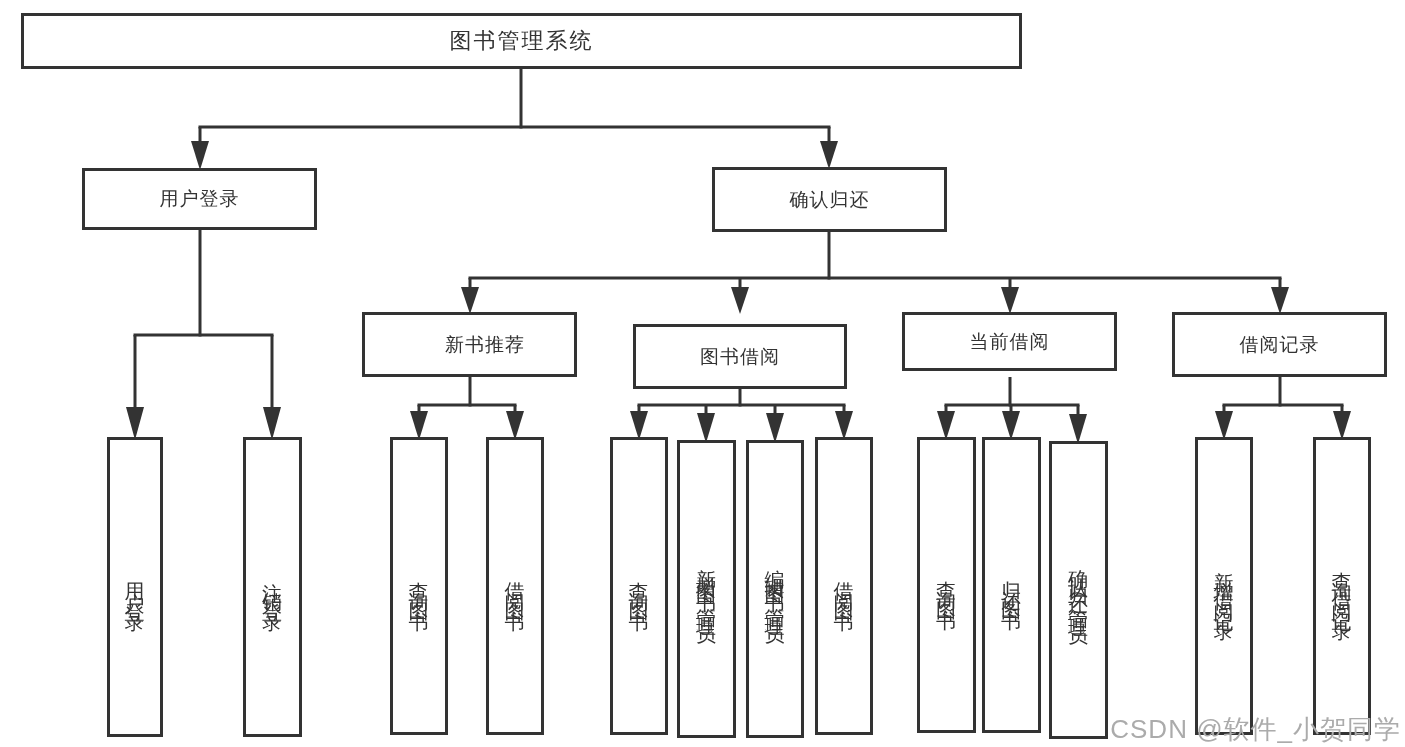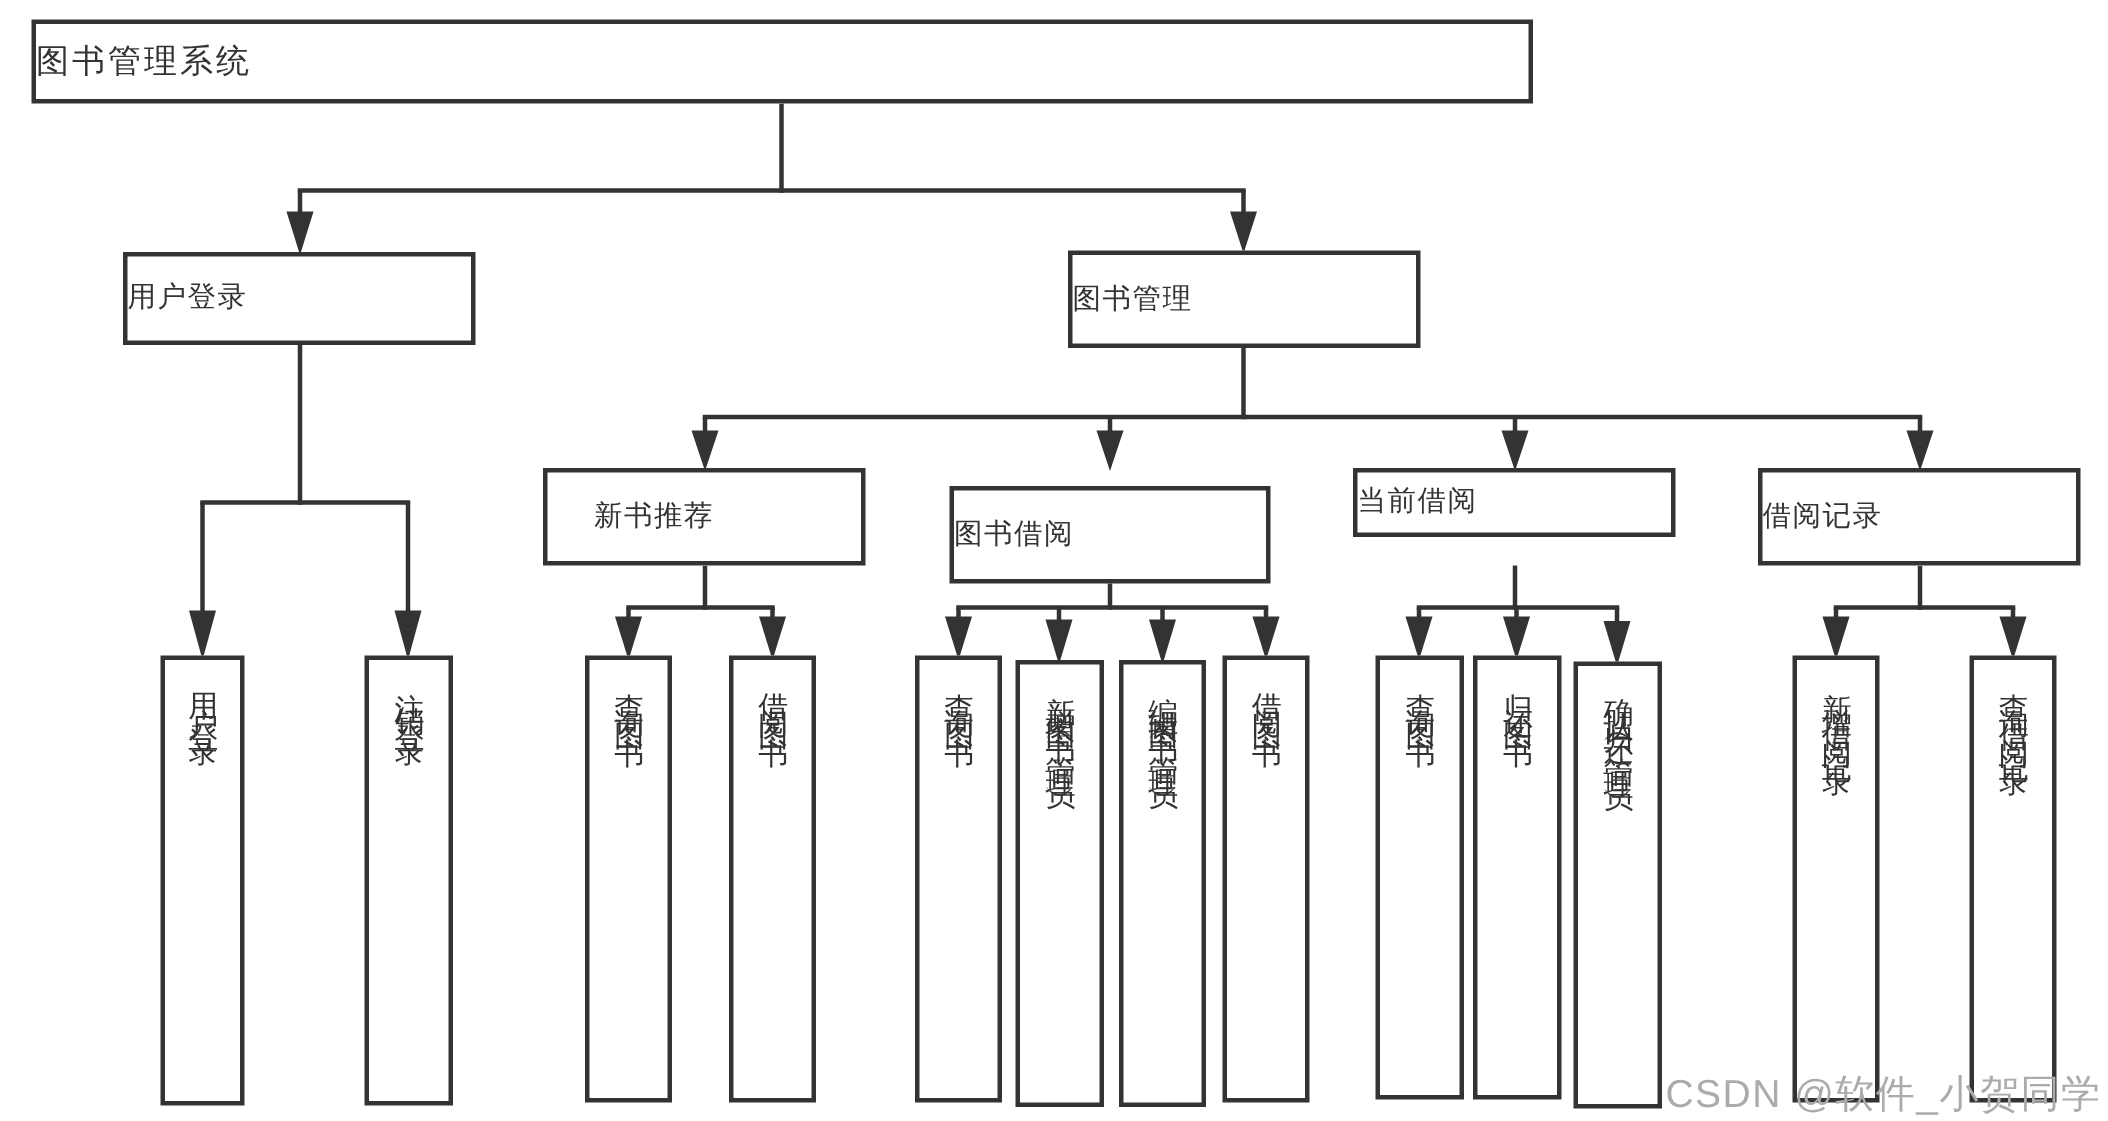--- a/index.html
+++ b/index.html
@@ -16,38 +16,38 @@
     background:var(--bg);
     font-family:"Liberation Sans","DejaVu Sans",sans-serif;
     color:var(--text);
   }
   #connectors{position:absolute;left:0;top:0;width:1405px;height:747px;}
   #connectors line{stroke:var(--line);stroke-width:3;}
   #connectors polygon{fill:var(--line);stroke:none;}
   .hbox,.vbox{
     position:absolute;background:var(--fill);
     border:3px solid var(--line);
-    display:flex;align-items:center;justify-content:flex-start;
+    display:flex;align-items:center;justify-content:center;
     text-align:center;line-height:1.25;
   }
   .hbox{font-size:19px;letter-spacing:1px;}
   .root-box{font-size:22px;letter-spacing:2px;}
   .vbox{
     writing-mode:vertical-rl;
     font-size:20px;letter-spacing:10px;line-height:1.1;
     padding:6px 0;
   }
   .ls-tight{letter-spacing:8px;}
   
   .n-root{left:21px;top:13px;width:1001px;height:56px;}
   .n-userlogin{left:82px;top:168px;width:235px;height:62px;}
   .n-bookmgmt{left:712px;top:167px;width:235px;height:65px;}
   .n-newbook{left:362px;top:312px;width:215px;height:65px;padding-left:31px;}
   .n-bookborrow{left:633px;top:312px;width:214px;height:65px;margin-top:12px;}
-  .n-curborrow{left:902px;top:312px;width:215px;height:46px;}
+  .n-curborrow{left:902px;top:312px;width:215px;height:59px;}
   .n-borrowrec{left:1172px;top:312px;width:215px;height:65px;}
   .n-l1{left:107px;top:437px;width:56px;height:300px;}
   .n-l2{left:243px;top:437px;width:59px;height:300px;}
   .n-l3{left:390px;top:437px;width:58px;height:298px;}
   .n-l4{left:486px;top:437px;width:58px;height:298px;}
   .n-l5{left:610px;top:437px;width:58px;height:298px;}
   .n-l6{left:677px;top:440px;width:59px;height:298px;}
   .n-l7{left:746px;top:440px;width:58px;height:298px;}
   .n-l8{left:815px;top:437px;width:58px;height:298px;}
   .n-l9{left:917px;top:437px;width:59px;height:296px;}
@@ -124,21 +124,21 @@
 </svg>
 
 <div class="hbox root-box n-root">
   <span>图书管理系统</span>
 </div>
 
 <div class="hbox n-userlogin">
   <span>用户登录</span>
 </div>
 <div class="hbox n-bookmgmt">
-  <span>图书管理</span>
+  <span>确认归还</span>
 </div>
 
 <div class="hbox n-newbook">
   <span>新书推荐</span>
 </div>
 <div class="hbox n-bookborrow">
   <span>图书借阅</span>
 </div>
 <div class="hbox n-curborrow">
   <span>当前借阅</span>

